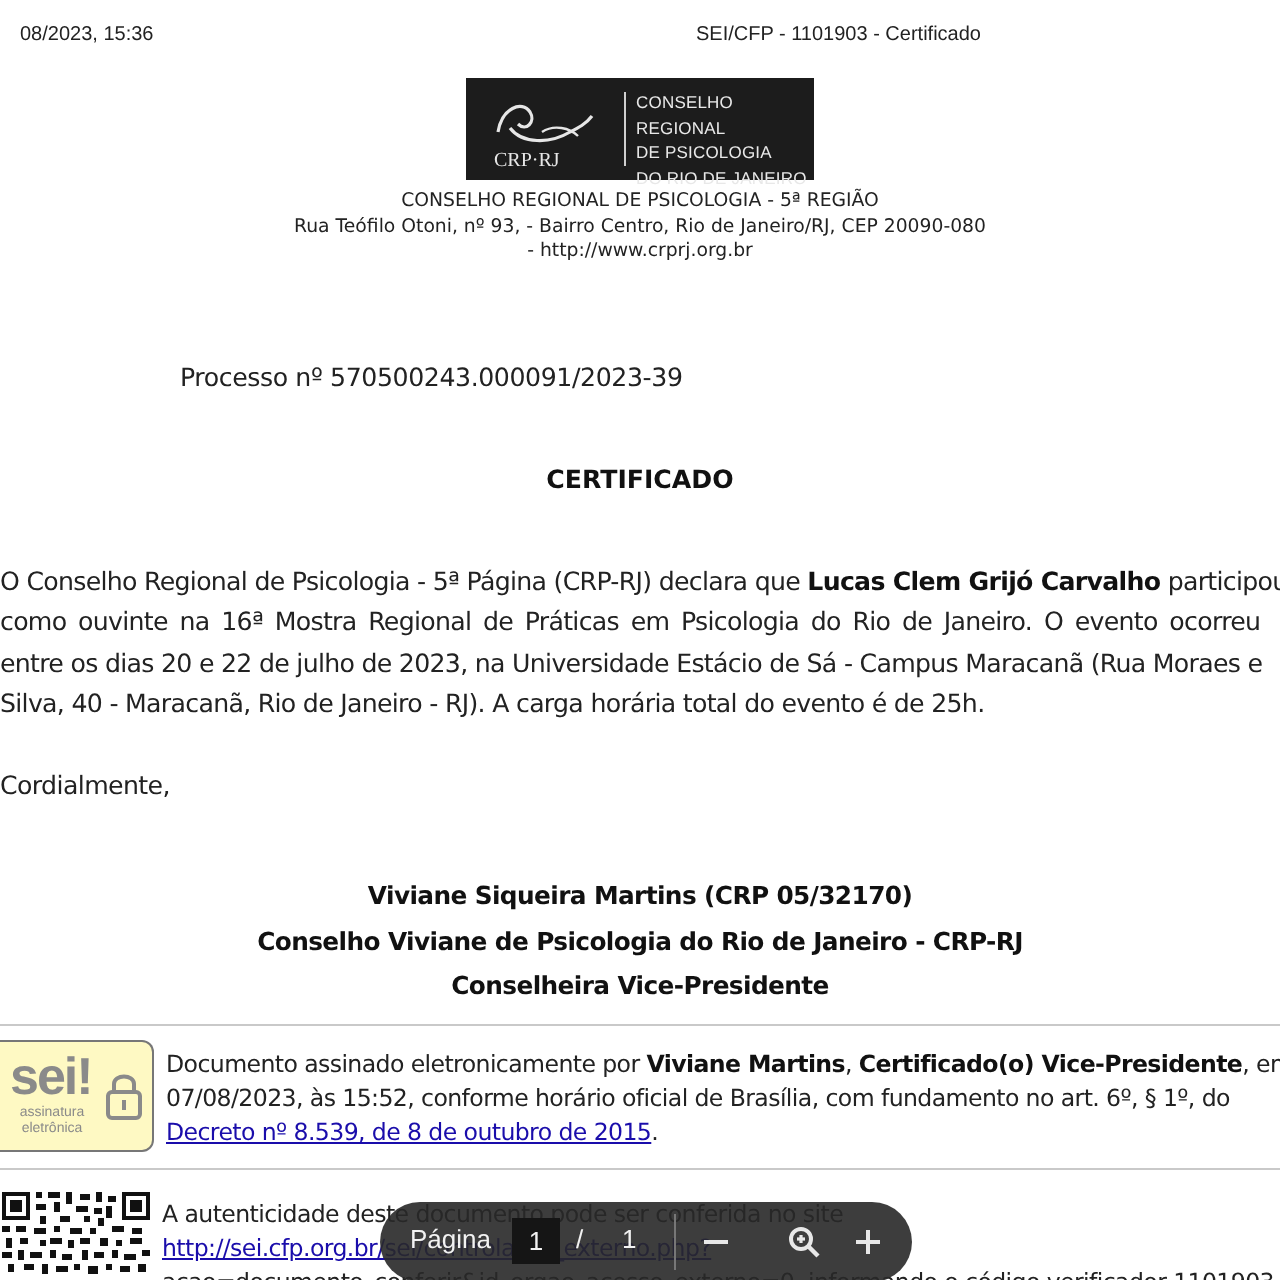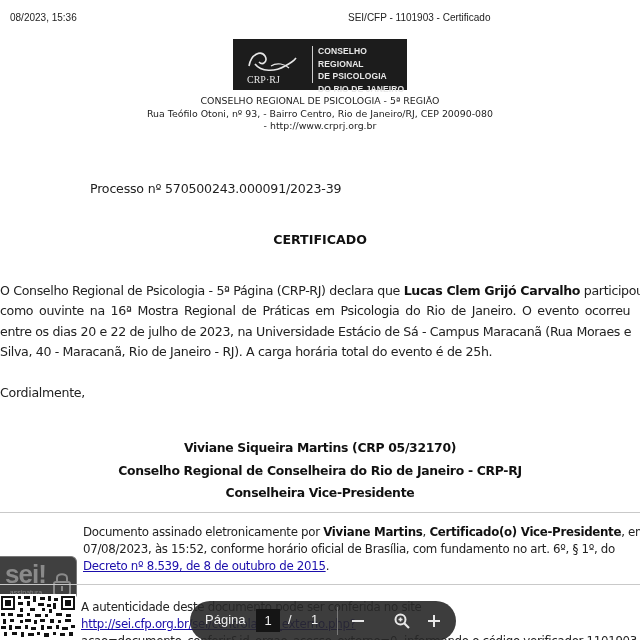--- a/index.html
+++ b/index.html
@@ -6,38 +6,38 @@
     html, body { width: 640px; height: 640px; overflow: hidden; background: #ffffff; }
     body { position: relative; font-family: "Liberation Sans", sans-serif; color: #111; }
 
     .print-header { position: absolute; top: 12px; left: 12px; width: 640px; height: 14px; font-size: 10px; color: #222; font-family: "Liberation Sans", sans-serif; }
     .print-header .date { position: absolute; left: -2px; top: 0; }
     .print-header .title { position: absolute; left: 311px; top: 0; margin-left: 25px; }
 
     .logo { position: absolute; left: 233px; top: 39px; width: 174px; height: 51px; background: #1c1c1c; }
     .logo .mark { position: absolute; left: 8px; top: 5px; width: 60px; height: 42px; }
     .logo .divider { position: absolute; left: 79px; top: 7px; width: 1px; height: 37px; background: #cfcfcf; }
-    .logo .words { position: absolute; left: 85px; top: 6px; font-size: 8.5px; line-height: 12.5px; font-weight: bold; color: #e8e8e8; letter-spacing: 0.1px; font-family: "Liberation Sans", sans-serif; }
+    .logo .words { position: absolute; left: 85px; top: 6px; font-size: 8.5px; line-height: 12.5px; font-weight: normal; color: #e8e8e8; letter-spacing: 0.1px; font-family: "Liberation Sans", sans-serif; }
 
     .org-head { position: absolute; top: 95px; left: 0; width: 640px; text-align: center; font-size: 9.4px; line-height: 12.5px; color: #222; font-family: "DejaVu Sans", sans-serif; }
     .org-head div { white-space: nowrap; }
 
     .processo { position: absolute; left: 90px; top: 181px; font-size: 12.6px; color: #222; font-family: "DejaVu Sans", sans-serif; letter-spacing: -0.2px; }
     .cert-title { position: absolute; left: 0; width: 640px; top: 232px; text-align: center; font-weight: bold; font-size: 12.6px; color: #111; font-family: "DejaVu Sans", sans-serif; }
 
     .body-text { position: absolute; left: 0; top: 281px; width: 660px; font-size: 12.6px; line-height: 20.3px; color: #222; font-family: "DejaVu Sans", sans-serif; letter-spacing: -0.35px; white-space: nowrap; }
     .body-text b { color: #111; text-align: center; }
 
     .closing { position: absolute; left: 0; top: 385px; font-size: 12.6px; color: #222; font-family: "DejaVu Sans", sans-serif; letter-spacing: -0.3px; }
 
     .sign-block { position: absolute; left: 0; top: 437px; width: 640px; text-align: center; font-weight: bold; font-size: 12.4px; line-height: 22.5px; color: #111; font-family: "DejaVu Sans", sans-serif; letter-spacing: -0.3px; }
 
     .sep { position: absolute; left: 0; width: 640px; height: 1px; background: #c9c9c9; }
 
-    .seal { position: absolute; left: 0; top: 520px; width: 77px; height: 44px; border: 1.5px solid #777; border-left: none; border-radius: 0 6px 6px 0; background: #404040; margin-top: 36px; }
+    .seal { position: absolute; left: 0; top: 520px; width: 77px; height: 56px; border: 1.5px solid #777; border-left: none; border-radius: 0 6px 6px 0; background: #fef9c3; }
     .seal .sei { position: absolute; left: 5px; top: 4px; font-size: 26px; font-weight: bold; color: #8a8a8a; font-family: "Liberation Sans", sans-serif; letter-spacing: -1px; line-height: 26px; }
     .seal .sub { position: absolute; left: 5px; top: 32px; font-size: 7px; line-height: 8px; color: #8a8a8a; font-family: "Liberation Sans", sans-serif; text-align: center; width: 42px; }
     .seal .lock { position: absolute; left: 52px; top: 14px; width: 20px; height: 26px; }
 
     .sign-info { position: absolute; left: 83px; top: 524px; font-size: 11.8px; line-height: 17.2px; color: #222; font-family: "DejaVu Sans", sans-serif; letter-spacing: -0.3px; white-space: nowrap; }
     .sign-info b { color: #111; }
     .sign-info a { color: #1a0dab; text-decoration: underline; }
 
     .qr { position: absolute; left: 0; top: 594px; width: 76px; height: 46px; }
     .auth-text { position: absolute; left: 81px; top: 599px; font-size: 11.8px; line-height: 17.2px; color: #222; font-family: "DejaVu Sans", sans-serif; letter-spacing: -0.3px; white-space: nowrap; }
@@ -90,21 +90,21 @@
   <div><span>O Conselho Regional de Psicologia - 5ª Página (CRP-RJ) declara que </span><b>Lucas Clem Grijó Carvalho</b><span> participou</span></div>
   <div style="word-spacing:2.2px">como ouvinte na 16ª Mostra Regional de Práticas em Psicologia do Rio de Janeiro. O evento ocorreu</div>
   <div>entre os dias 20 e 22 de julho de 2023, na Universidade Estácio de Sá - Campus Maracanã (Rua Moraes e</div>
   <div>Silva, 40 - Maracanã, Rio de Janeiro - RJ). A carga horária total do evento é de 25h.</div>
 </div>
 
 <div class="closing">Cordialmente,</div>
 
 <div class="sign-block">
   <div>Viviane Siqueira Martins (CRP 05/32170)</div>
-  <div>Conselho Regional de Conselheira do Rio de Janeiro - CRP-RJ</div>
+  <div>Conselho Viviane de Psicologia do Rio de Janeiro - CRP-RJ</div>
   <div>Conselheira Vice-Presidente</div>
 </div>
 
 <div class="sep" style="top:512px"></div>
 
 <div class="seal">
   <div class="sei">sei!</div>
   <div class="sub">
     <div>assinatura</div>
     <div>eletrônica</div>

